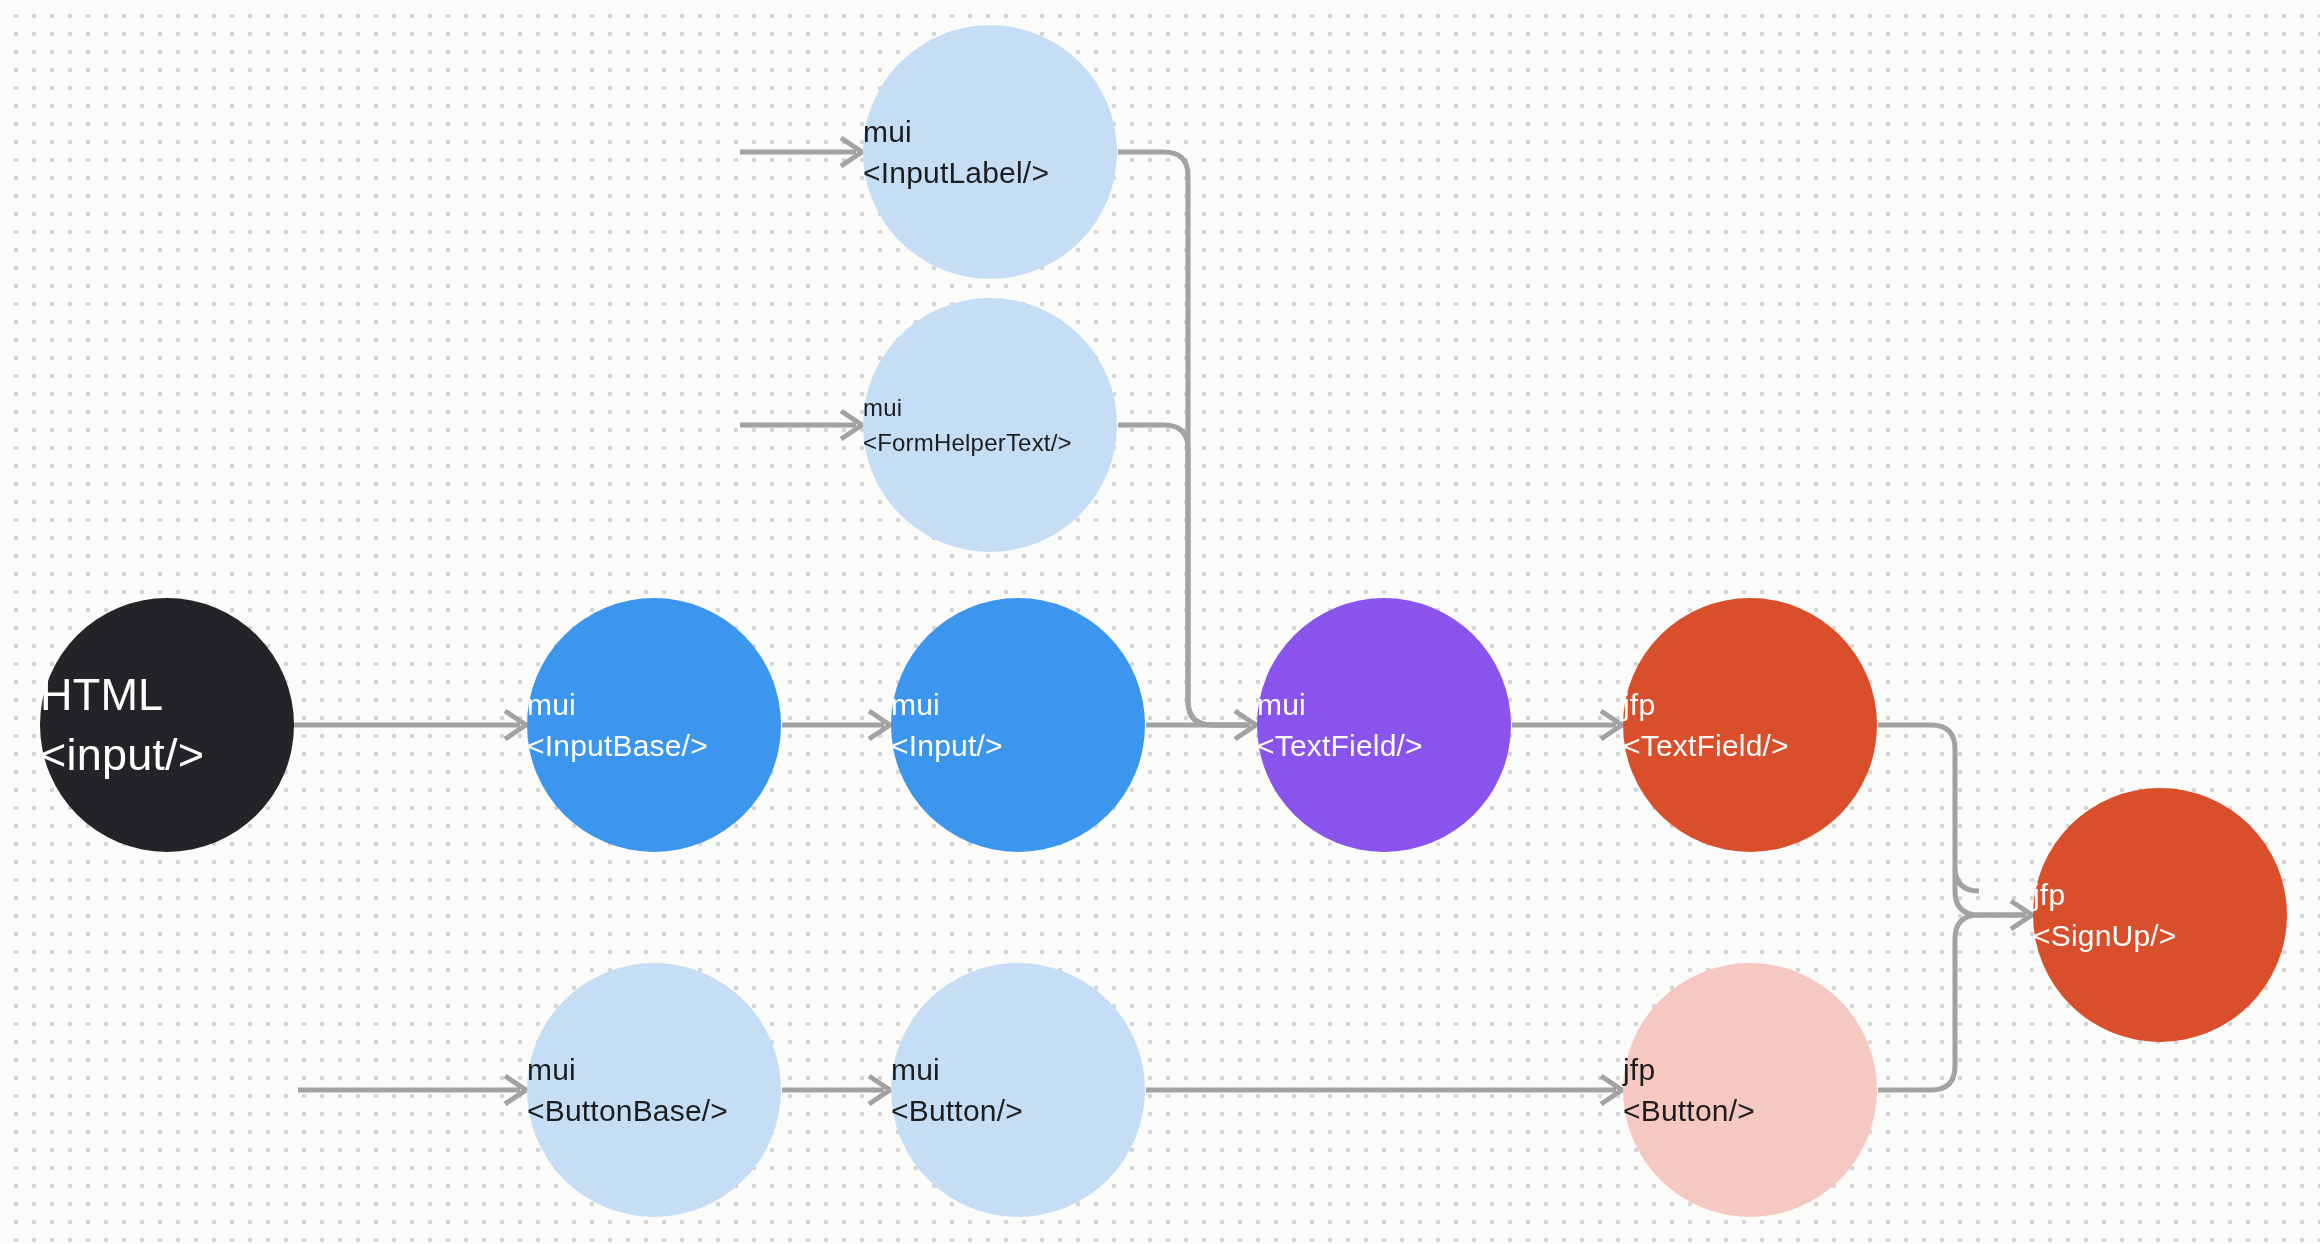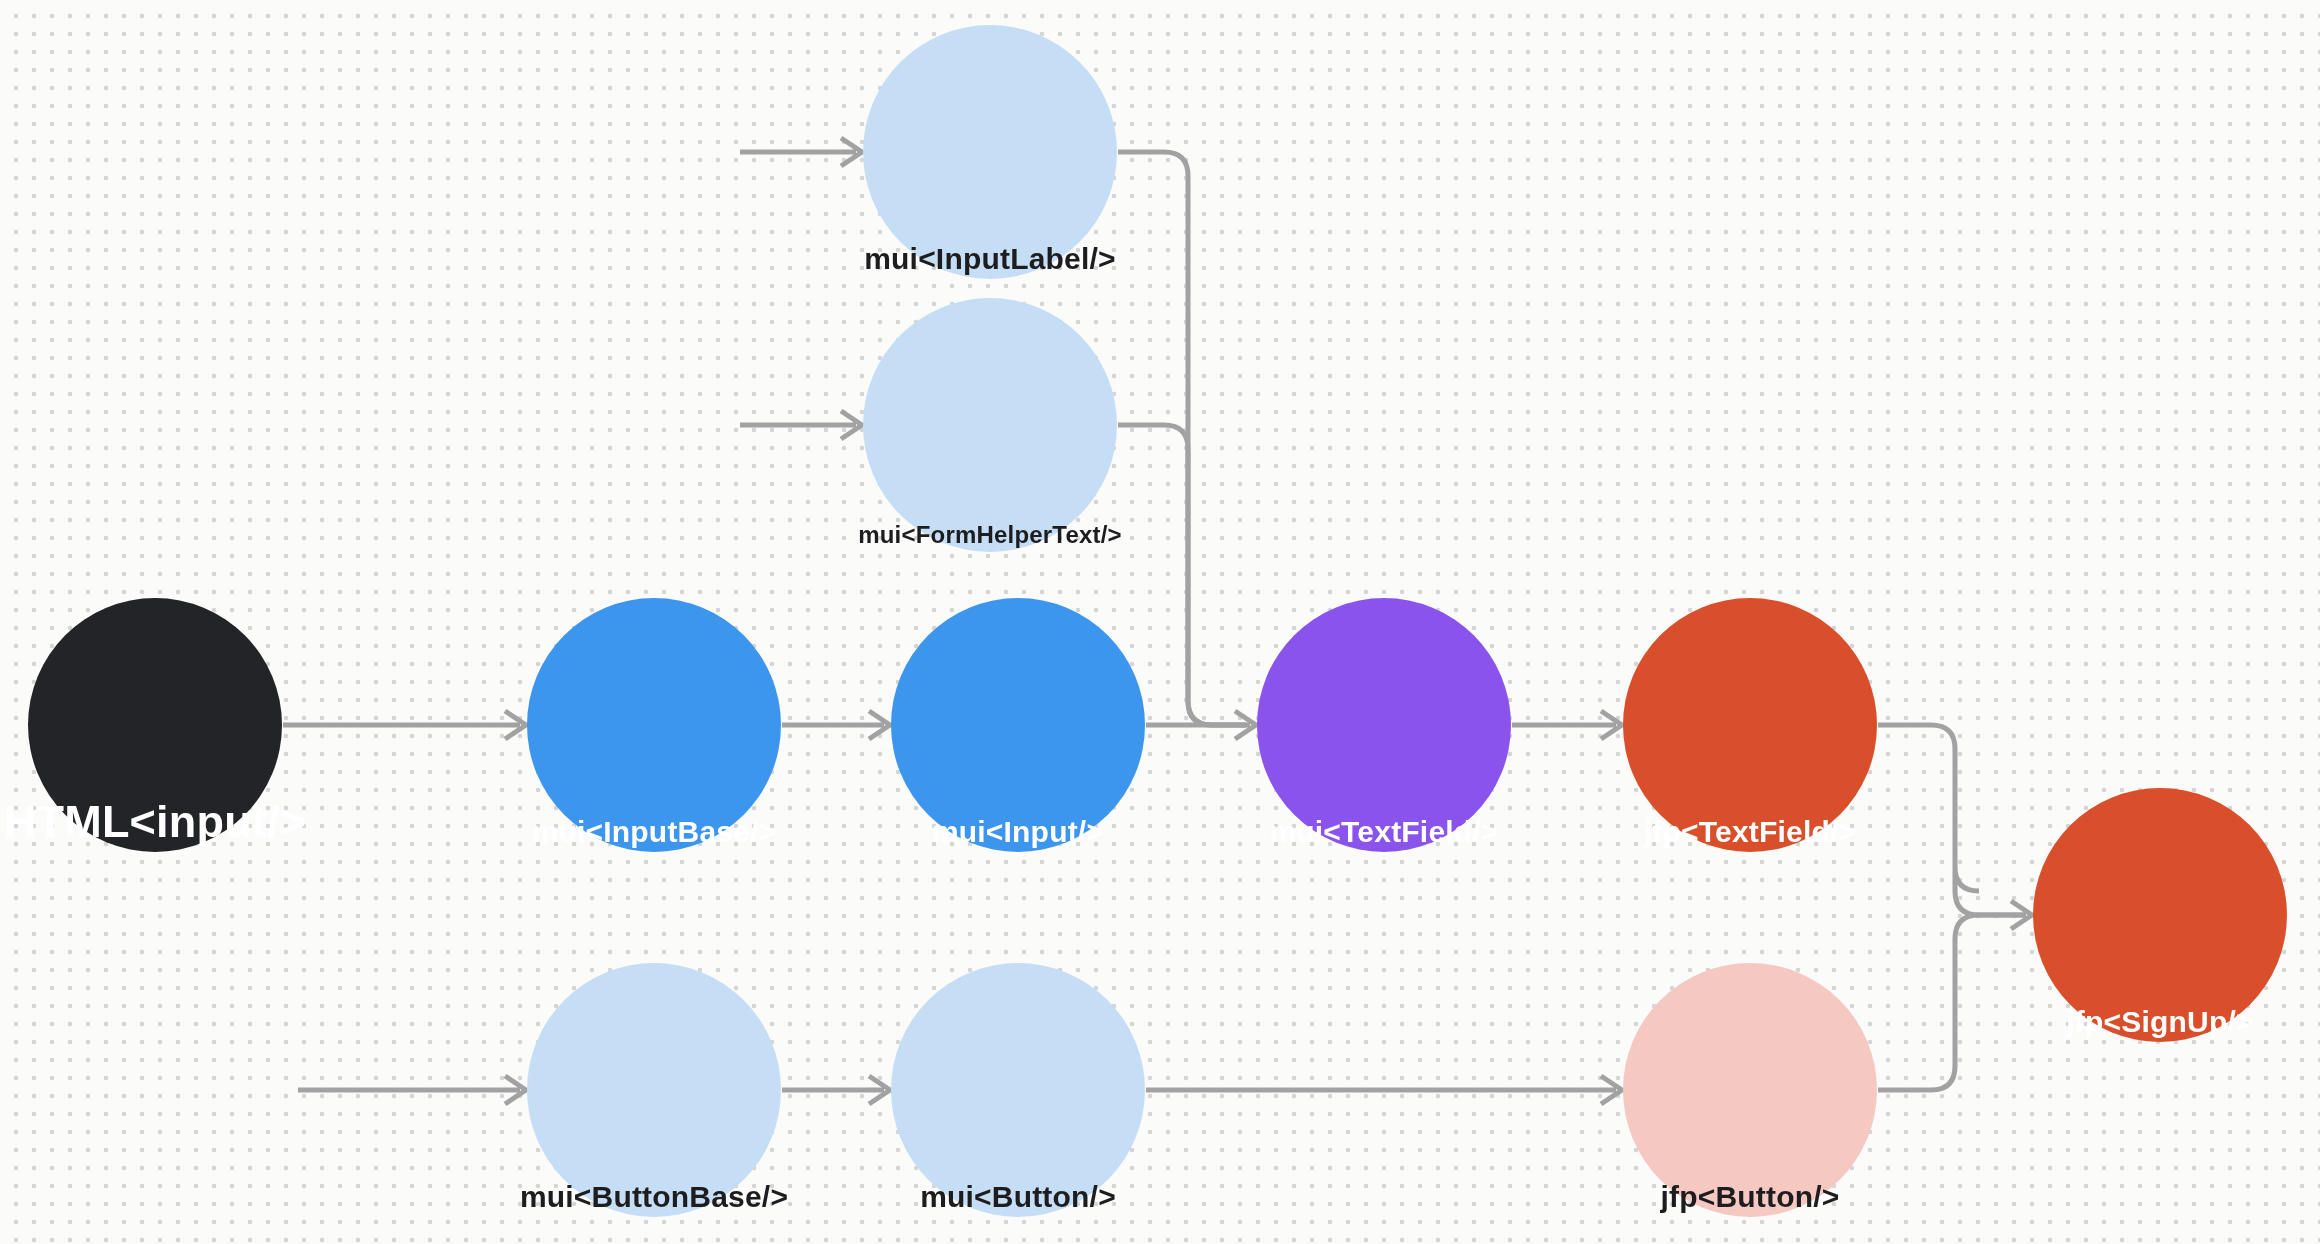--- a/index.html
+++ b/index.html
@@ -19,27 +19,27 @@
     position: absolute;
     left: 0; top: 0;
     width: 2320px; height: 1244px;
   }
   .node {
     position: absolute;
     width: 254px;
     height: 254px;
     border-radius: 50%;
     display: flex;
-    flex-direction: row;
-    align-items: flex-end;
+    flex-direction: column;
+    align-items: flex-start;
     justify-content: center;
     text-align: center;
     font-size: 30px;
     line-height: 41px;
-    font-weight: 700;
+    font-weight: 400;
     letter-spacing: 0.2px;
     white-space: nowrap;
   }
   .node--xl { font-size: 45px; line-height: 60px; }
   .node--sm { font-size: 24px; line-height: 35px; }
 </style>
 </head>
 <body>
 
 <div class="canvas" style="background-color: rgb(251, 251, 250); --dot-color: #d5d5d5;">
@@ -58,21 +58,21 @@
       <path d="M1118 425 L1164 425 Q1188 425 1188 449 L1188 701 Q1188 725 1212 725 L1246 725"></path>
       <path d="M1512 725 H1616 M1601 711 L1622 725 L1601 739"></path>
       <path d="M1878 725 L1931 725 Q1955 725 1955 749 L1955 867 Q1955 891 1979 891 M1955 867 L1955 891 Q1955 915 1979 915 L2026 915 M2011 901 L2032 915 L2011 929"></path>
 
       <path d="M782 1090 H884 M869 1076 L890 1090 L869 1104"></path>
       <path d="M1146 1090 H1616 M1601 1076 L1622 1090 L1601 1104"></path>
       <path d="M1878 1090 L1931 1090 Q1955 1090 1955 1066 L1955 939 Q1955 915 1979 915 L2026 915"></path>
     </g>
   </svg>
 
-  <div class="node node--xl" style="left: 28px; top: 598px; background-color: rgb(35, 36, 39); color: rgb(255, 255, 255);">
+  <div class="node node--xl" style="left: 40px; top: 598px; background-color: rgb(35, 36, 39); color: rgb(255, 255, 255);">
     <div>HTML</div>
     <div>&lt;input/&gt;</div>
   </div>
 
   <div class="node" style="left: 863px; top: 25px; background-color: rgb(197, 222, 245); color: rgb(29, 29, 31);">
     <div>mui</div>
     <div>&lt;InputLabel/&gt;</div>
   </div>
 
   <div class="node node--sm" style="left: 863px; top: 298px; background-color: rgb(197, 222, 245); color: rgb(29, 29, 31);">

